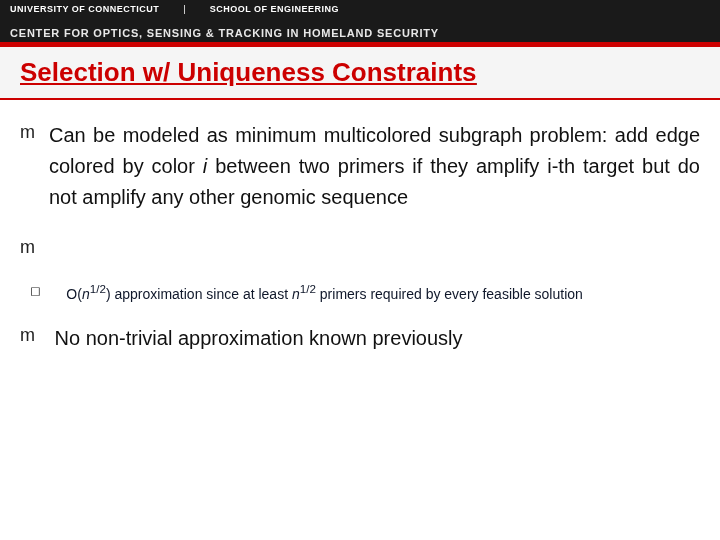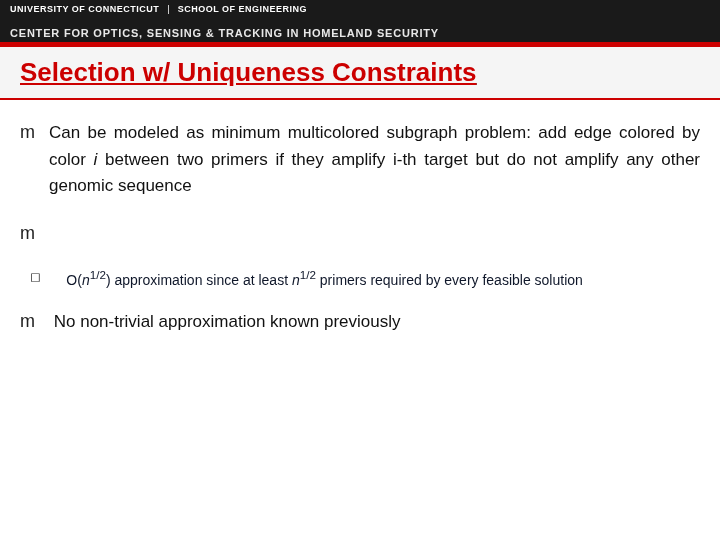--- a/index.html
+++ b/index.html
@@ -13,21 +13,21 @@
     }
 
     .header {
       background: #1a1a1a;
       padding: 4px 10px 2px 10px;
     }
 
     .header-top {
       display: flex;
       align-items: center;
-      gap: 8px;
+      gap: 24px;
       margin-bottom: 2px;
     }
 
     .univ-name {
       color: #ffffff;
       font-size: 9px;
       font-weight: bold;
       letter-spacing: 0.5px;
       text-transform: uppercase;
     }
@@ -89,21 +89,21 @@
 
     .bullet-symbol {
       font-size: 18px;
       margin-right: 14px;
       margin-top: 2px;
       flex-shrink: 0;
       color: #222222;
     }
 
     .bullet-text {
-      font-size: 17px;
+      font-size: 20px;
       line-height: 1.55;
       color: #111111;
       text-align: justify;
     }
 
     .bullet-text em {
       font-style: italic;
     }
 
     .sub-bullet-item {

